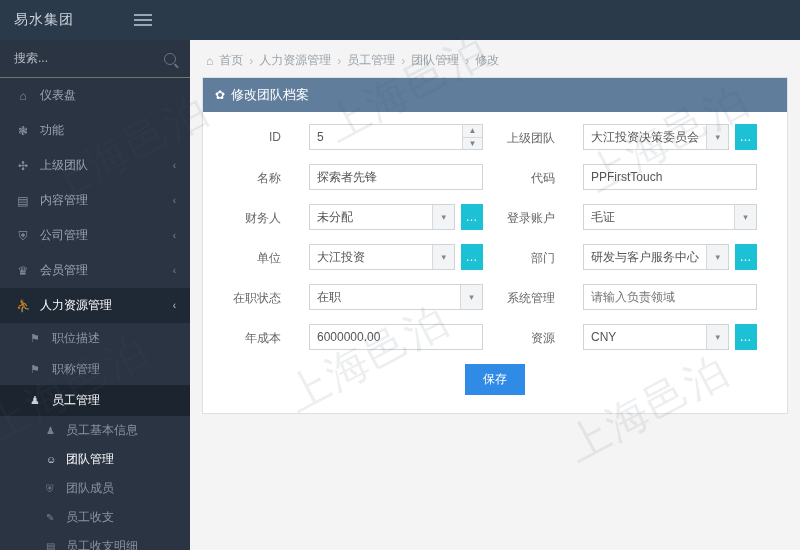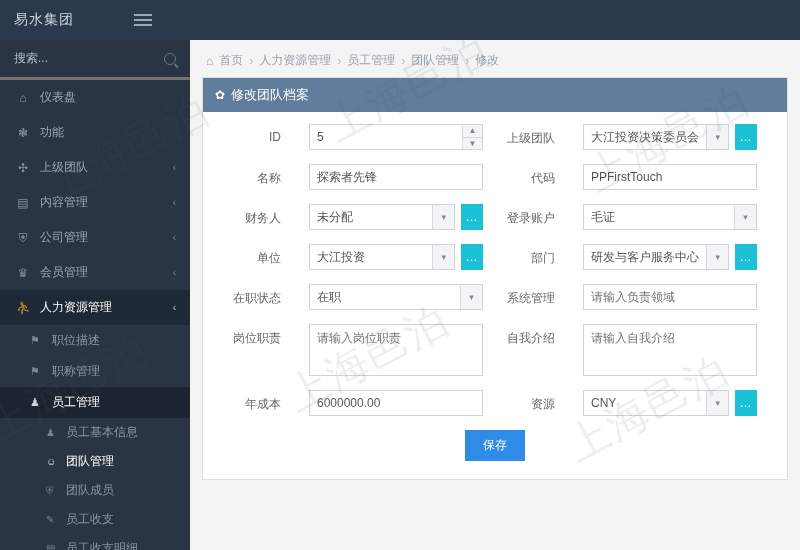--- a/index.html
+++ b/index.html
@@ -2,21 +2,21 @@
 <html><head>
 <meta charset="utf-8">
 <style>
 * { margin:0; padding:0; box-sizing:border-box; font-family:"Microsoft YaHei","Helvetica Neue",Arial,sans-serif; }
 body { background:#f4f4f4; width:800px; height:550px; overflow:hidden; position:relative; font-size:12px; color:#555; }
 .topbar { height:40px; background:#2b3a4a; display:flex; align-items:center; padding:16px 14px; color:#cfd7de; }
 .brand { font-size:14px; letter-spacing:1px; }
 .burger { margin-left:60px; width:18px; height:12px; display:flex; flex-direction:column; justify-content:space-between; cursor:pointer; }
 .burger span { height:2px; background:#9aa6b2; display:block; }
 .sidebar { position:absolute; left:0; top:40px; bottom:0; width:190px; background:#2b3442; color:#aab2bd; overflow-y:auto; }
-.search { padding:10px 14px; color:#6a7380; display:flex; align-items:center; justify-content:space-between; border-bottom:3px solid #737373; }
+.search { padding:10px 14px; color:#6a7380; display:flex; align-items:center; justify-content:space-between; border-bottom:1px solid #737373; }
 .search-icon { width:12px; height:12px; border:1.5px solid #6a7380; border-radius:50%; position:relative; }
 .search-icon::after{ content:""; position:absolute; width:5px; height:1.5px; background:#6a7380; bottom:-3px; right:-4px; transform:rotate(45deg);}
 .nav-item { display:flex; align-items:center; padding:9px 16px; cursor:pointer; font-size:12px; color:#9aa6b2; gap:10px; position:relative; }
 .nav-item.active { background:#1f2936; color:#fff; }
 .nav-item .glyph { width:14px; text-align:center; font-size:12px; opacity:0.8; }
 .nav-item .chev { position:absolute; right:14px; font-size:10px; opacity:0.7; }
 .sub-item { display:flex; align-items:center; padding:7px 16px 7px 30px; cursor:pointer; font-size:12px; color:#8f99a6; gap:8px; }
 .sub-item .glyph { width:14px; font-size:11px; opacity:0.8;}
 .sub-item.active { background:#1c2430; color:#fff;}
 .sub2-item { display:flex; align-items:center; padding:6px 16px 6px 46px; cursor:pointer; font-size:12px; color:#8a94a1; gap:8px;}
@@ -238,34 +238,20 @@
             </div>
         </div>
         <div class="form-col">
           <div class="flabel">系统管理</div>
           <div class="fctl">
               <input class="inp" placeholder="请输入负责领域" style="">
             </div>
         </div>
       </div>
 
-      <div class="form-row">
-        <div class="form-col">
-          <div class="flabel">岗位职责</div>
-          <div class="fctl">
-              <textarea class="ta" placeholder="请输入岗位职责" style=""></textarea>
-            </div>
-        </div>
-        <div class="form-col">
-          <div class="flabel">自我介绍</div>
-          <div class="fctl">
-              <textarea class="ta" placeholder="请输入自我介绍" style=""></textarea>
-            </div>
-        </div>
-      </div>
 
       <div class="form-row">
         <div class="form-col">
           <div class="flabel">年成本</div>
           <div class="fctl">
               <input class="inp" value="6000000.00" style="">
             </div>
         </div>
         <div class="form-col">
           <div class="flabel">资源</div>

